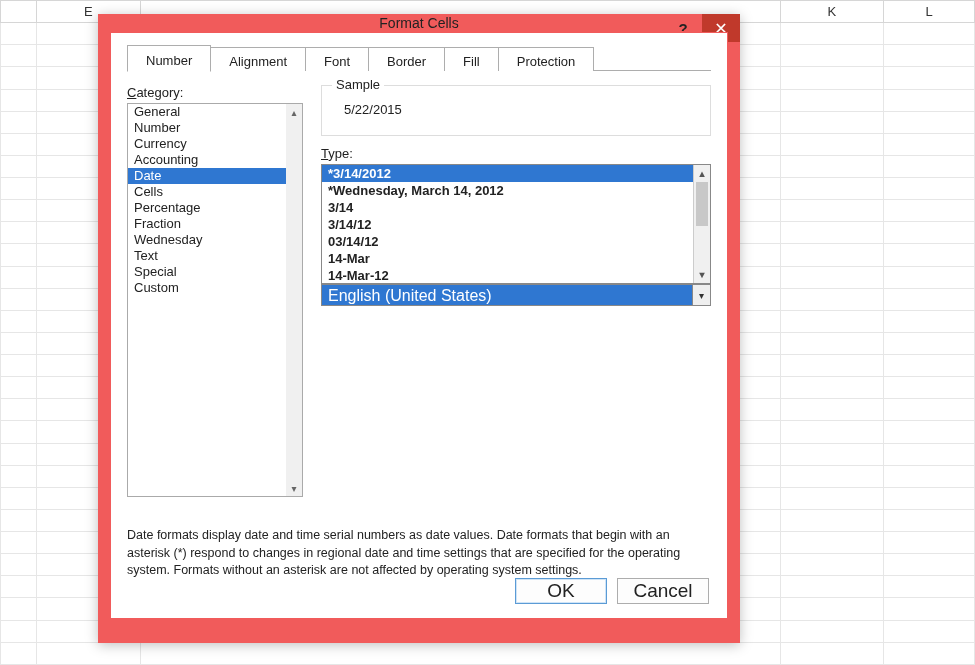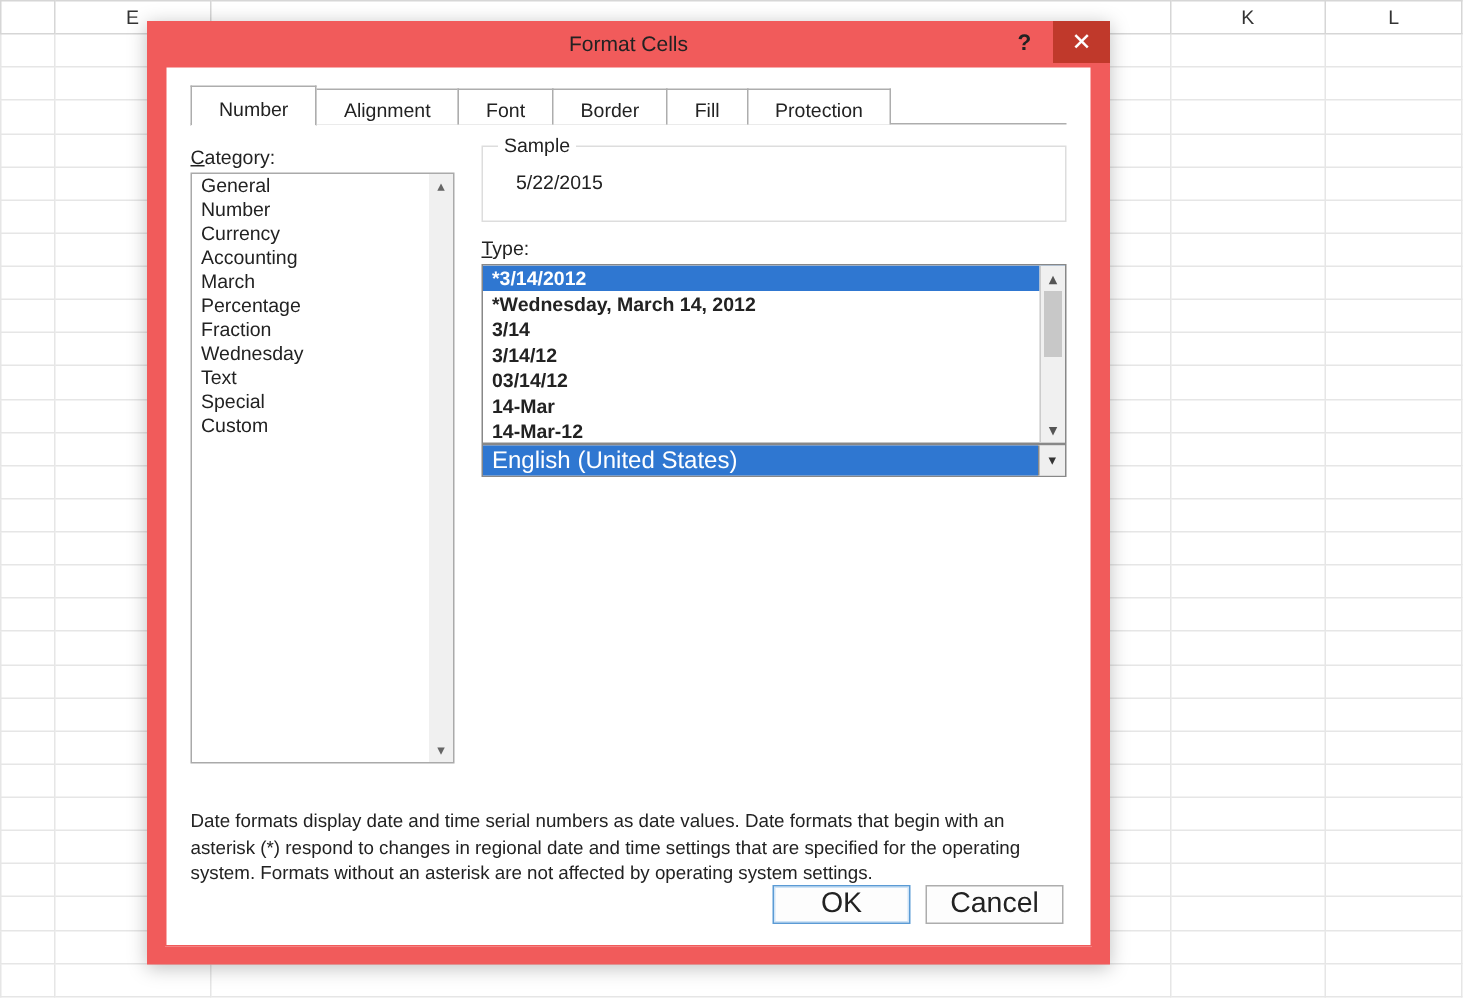--- a/index.html
+++ b/index.html
@@ -32,21 +32,21 @@
   
   .dialog {
     position: absolute;
     left: 98px; top: 14px;
     width: 642px;
     height: 629px;
     background: #f15b5b;
     box-shadow: 0 2px 12px rgba(0,0,0,.25);
   }
   .titlebar {
-    height: 30px;
+    height: 18px;
     display: flex;
     align-items: center;
     justify-content: center;
     position: relative;
     color: #222;
     font-size: 14px;
   }
   .titlebtns {
     position: absolute; right: 0; top: 0; height: 30px;
     display: flex;
@@ -409,21 +409,22 @@
 
     <div class="content">
       <div class="col-left">
         <div class="label"><span class="u">C</span><span>ategory:</span></div>
         <div class="listbox">
           <div id="cat-items">
               <div class="lb-item">General</div>
               <div class="lb-item">Number</div>
               <div class="lb-item">Currency</div>
               <div class="lb-item">Accounting</div>
-              <div class="lb-item">March</div>
+              <div class="lb-item selected">Date</div>
+              <div class="lb-item">Cells</div>
               <div class="lb-item">Percentage</div>
               <div class="lb-item">Fraction</div>
               <div class="lb-item">Wednesday</div>
               <div class="lb-item">Text</div>
               <div class="lb-item">Special</div>
               <div class="lb-item">Custom</div>
             </div>
           <div class="lb-track">
             <div class="lb-arrow">▴</div>
             <div class="lb-arrow">▾</div>

